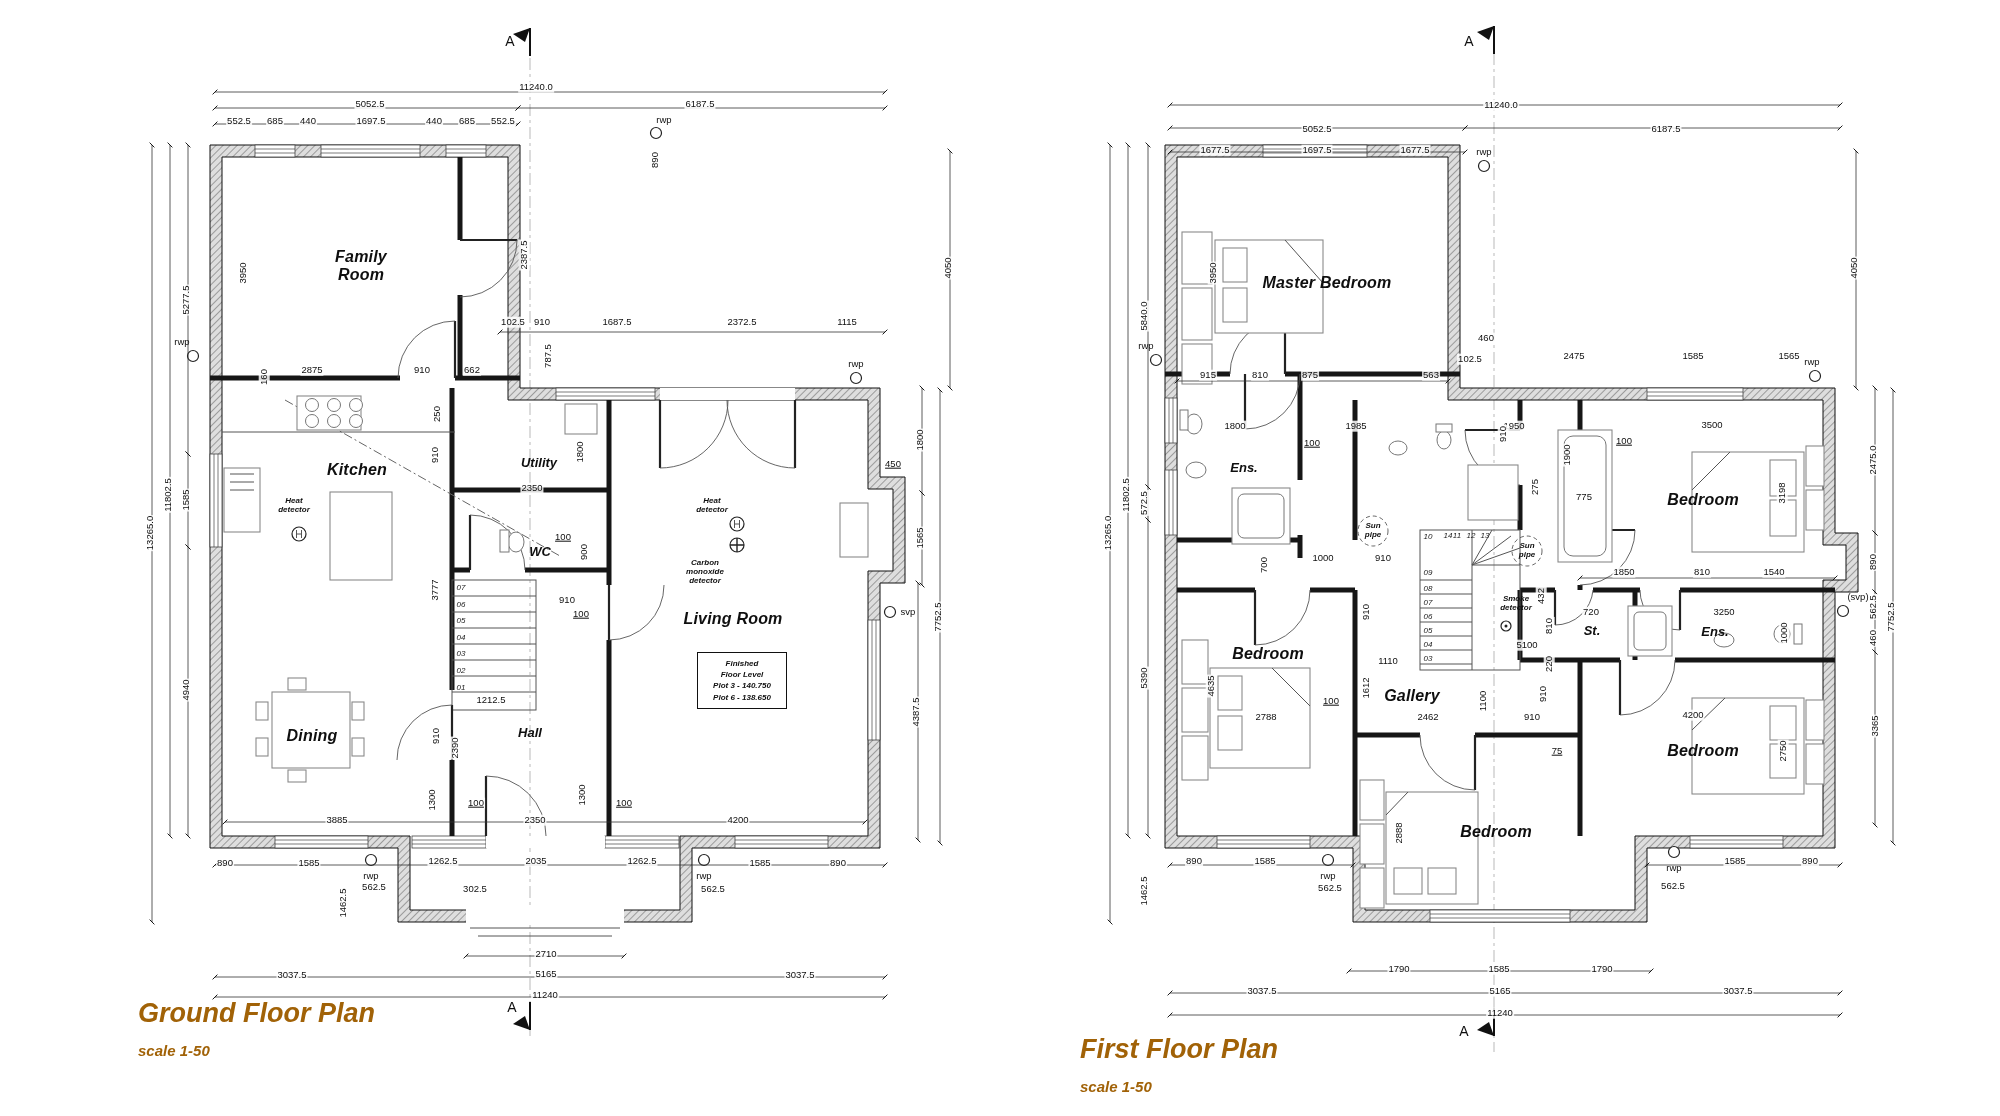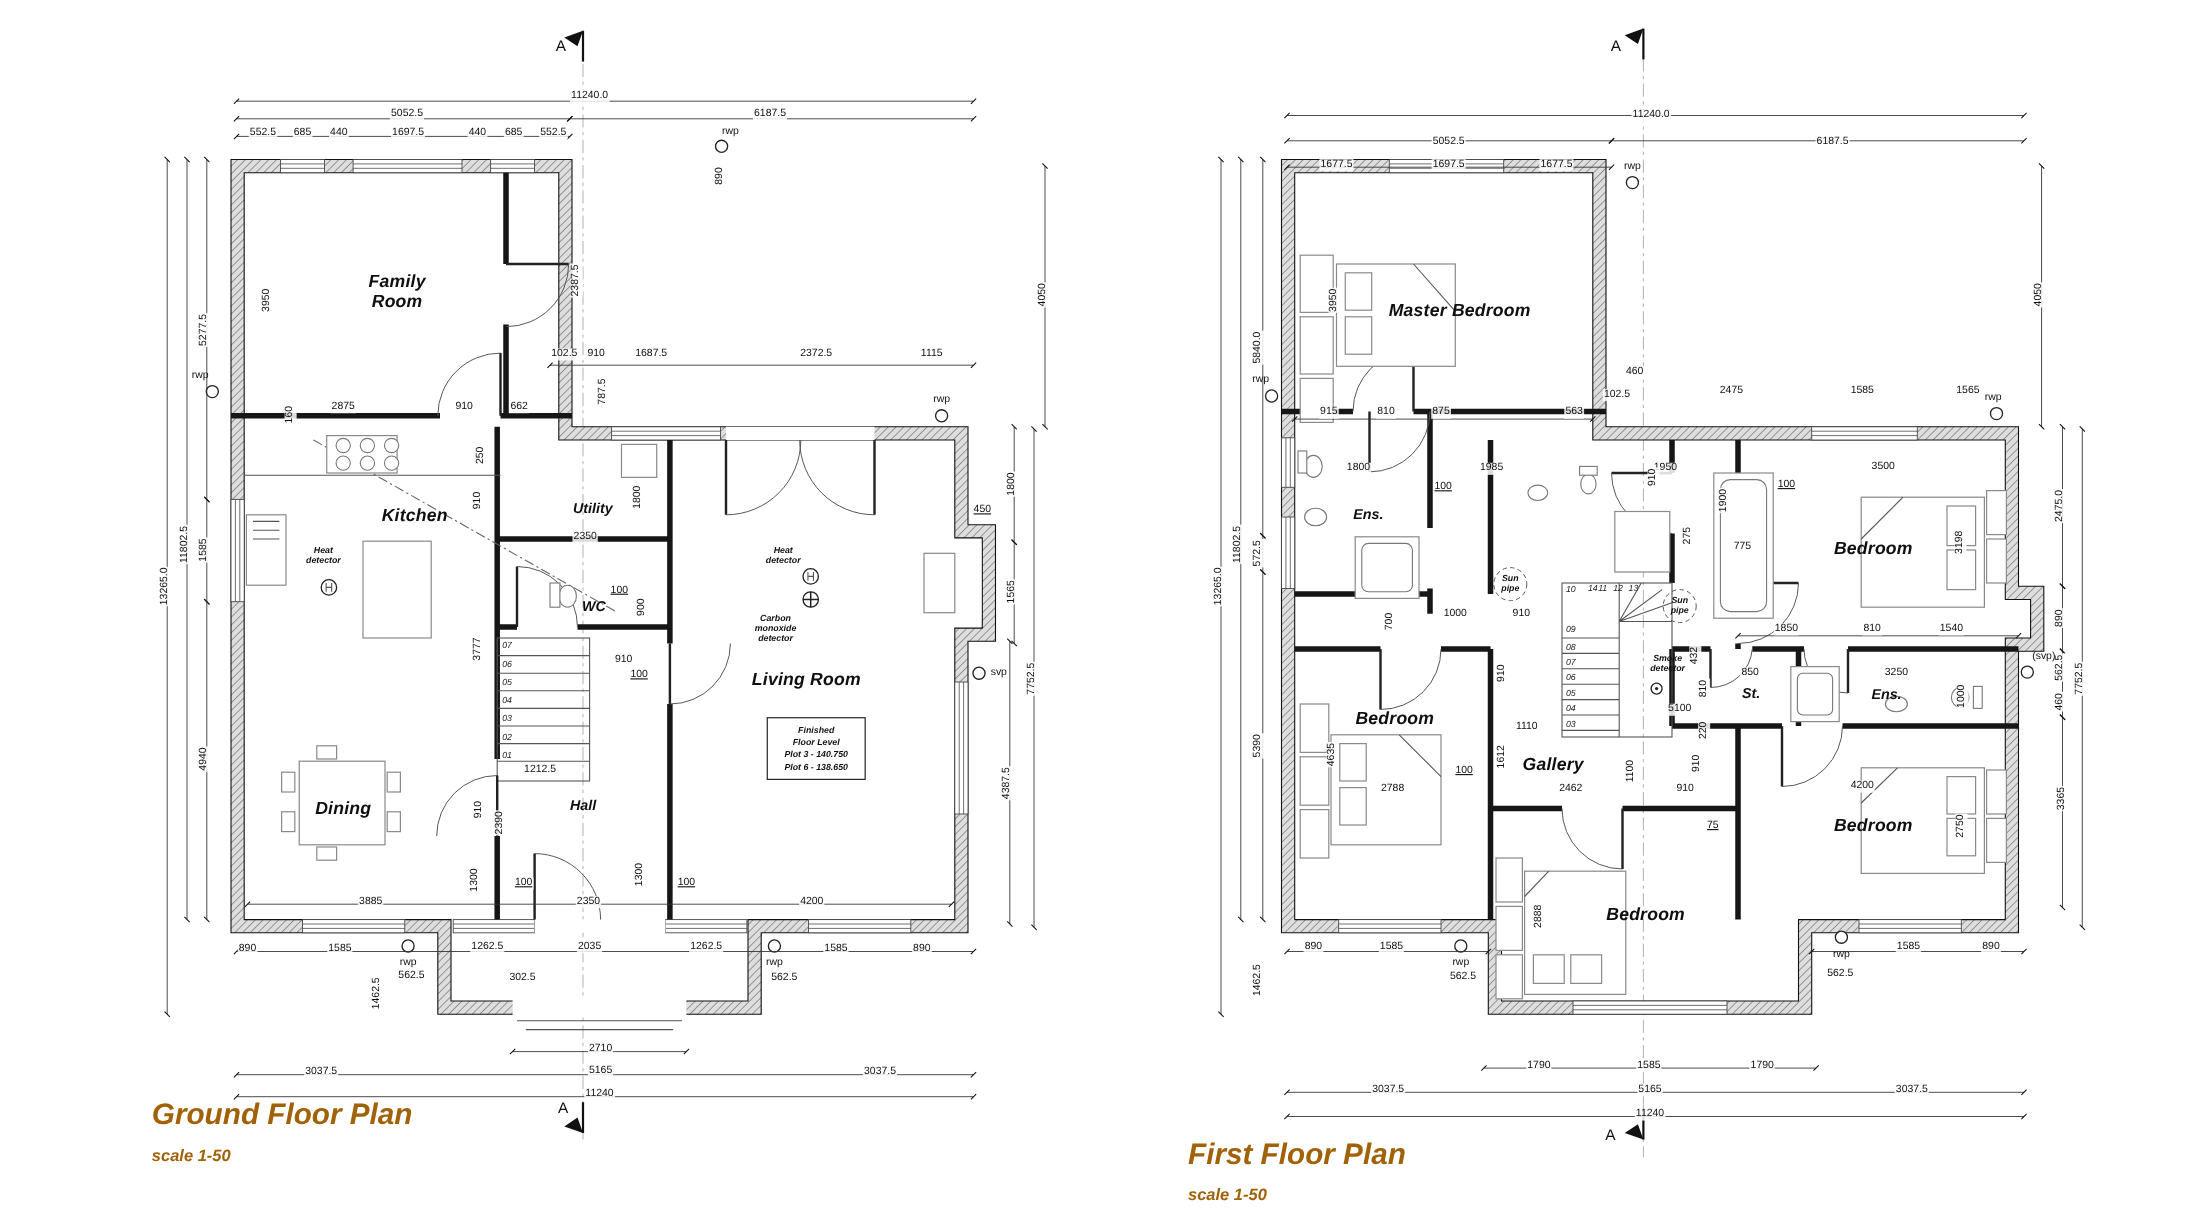--- a/index.html
+++ b/index.html
@@ -351,21 +351,21 @@
       <div class="lbl r" style="left: 920px; top: 538px;">1565</div>
       <div class="lbl r" style="left: 938px; top: 617px;">7752.5</div>
       <div class="lbl r" style="left: 916px; top: 712px;">4387.5</div>
       <div class="lbl mk" style="left: 908px; top: 612px;">svp</div>
       <div class="lbl mk" style="left: 856px; top: 364px;">rwp</div>
       <div class="lbl mk" style="left: 664px; top: 120px;">rwp</div>
       <div class="lbl r" style="left: 655px; top: 160px;">890</div>
       <div class="lbl r" style="left: 524px; top: 255px;">2387.5</div>
       <div class="lbl" style="left: 513px; top: 322px;">102.5</div>
       <div class="lbl" style="left: 542px; top: 322px;">910</div>
-      <div class="lbl" style="left: 592px; top: 322px;">1687.5</div>
+      <div class="lbl" style="left: 617px; top: 322px;">1687.5</div>
       <div class="lbl" style="left: 742px; top: 322px;">2372.5</div>
       <div class="lbl" style="left: 847px; top: 322px;">1115</div>
       <div class="lbl r" style="left: 243px; top: 273px;">3950</div>
       <div class="lbl" style="left: 312px; top: 370px;">2875</div>
       <div class="lbl r" style="left: 264px; top: 377px;">160</div>
       <div class="lbl" style="left: 422px; top: 370px;">910</div>
       <div class="lbl" style="left: 472px; top: 370px;">662</div>
       <div class="lbl r" style="left: 437px; top: 414px;">250</div>
       <div class="lbl r" style="left: 435px; top: 455px;">910</div>
       <div class="lbl r" style="left: 435px; top: 590px;">3777</div>
@@ -408,21 +408,21 @@
       <div class="lbl r" style="left: 343px; top: 903px;">1462.5</div>
       <div class="lbl" style="left: 546px; top: 954px;">2710</div>
       <div class="lbl" style="left: 546px; top: 974px;">5165</div>
       <div class="lbl" style="left: 292px; top: 975px;">3037.5</div>
       <div class="lbl" style="left: 800px; top: 975px;">3037.5</div>
       <div class="lbl" style="left: 545px; top: 995px;">11240</div>
       <div class="lbl sec" style="left: 510px; top: 42px;">A</div>
       <div class="lbl sec" style="left: 512px; top: 1008px;">A</div>
       <div class="lbl rm" style="left: 361px; top: 266px;">Family
 Room</div>
-      <div class="lbl rm" style="left: 377px; top: 470px; font-style: italic;">Kitchen</div>
+      <div class="lbl rm" style="left: 357px; top: 470px; font-style: italic;">Kitchen</div>
       <div class="lbl rm" style="left: 312px; top: 736px;">Dining</div>
       <div class="lbl rs" style="left: 539px; top: 463px;">Utility</div>
       <div class="lbl rs" style="left: 540px; top: 552px;">WC</div>
       <div class="lbl rs" style="left: 530px; top: 733px;">Hall</div>
       <div class="lbl rm" style="left: 733px; top: 619px;">Living Room</div>
       <div class="lbl an" style="left: 294px; top: 506px;">Heat
 detector</div>
       <div class="lbl an" style="left: 712px; top: 506px;">Heat
 detector</div>
       <div class="lbl an" style="left: 705px; top: 572px;">Carbon
@@ -471,21 +471,21 @@
       <div class="lbl r" style="left: 1782px; top: 493px;">3198</div>
       <div class="lbl r" style="left: 1873px; top: 562px;">890</div>
       <div class="lbl r" style="left: 1873px; top: 607px;">562.5</div>
       <div class="lbl r" style="left: 1873px; top: 638px;">460</div>
       <div class="lbl r" style="left: 1891px; top: 617px;">7752.5</div>
       <div class="lbl mk" style="left: 1858px; top: 597px;">(svp)</div>
       <div class="lbl r" style="left: 1875px; top: 726px;">3365</div>
       <div class="lbl" style="left: 1624px; top: 572px;">1850</div>
       <div class="lbl" style="left: 1702px; top: 572px;">810</div>
       <div class="lbl" style="left: 1774px; top: 572px;">1540</div>
-      <div class="lbl" style="left: 1591px; top: 612px;">850</div>
+      <div class="lbl" style="left: 1591px; top: 612px;">720</div>
       <div class="lbl" style="left: 1724px; top: 612px;">3250</div>
       <div class="lbl r" style="left: 1784px; top: 633px;">1000</div>
       <div class="lbl" style="left: 1693px; top: 715px;">4200</div>
       <div class="lbl r" style="left: 1783px; top: 751px;">2750</div>
       <div class="lbl r" style="left: 1264px; top: 565px;">700</div>
       <div class="lbl" style="left: 1323px; top: 558px;">1000</div>
       <div class="lbl" style="left: 1383px; top: 558px;">910</div>
       <div class="lbl r" style="left: 1366px; top: 612px;">910</div>
       <div class="lbl r" style="left: 1211px; top: 686px;">4635</div>
       <div class="lbl" style="left: 1266px; top: 717px;">2788</div>

